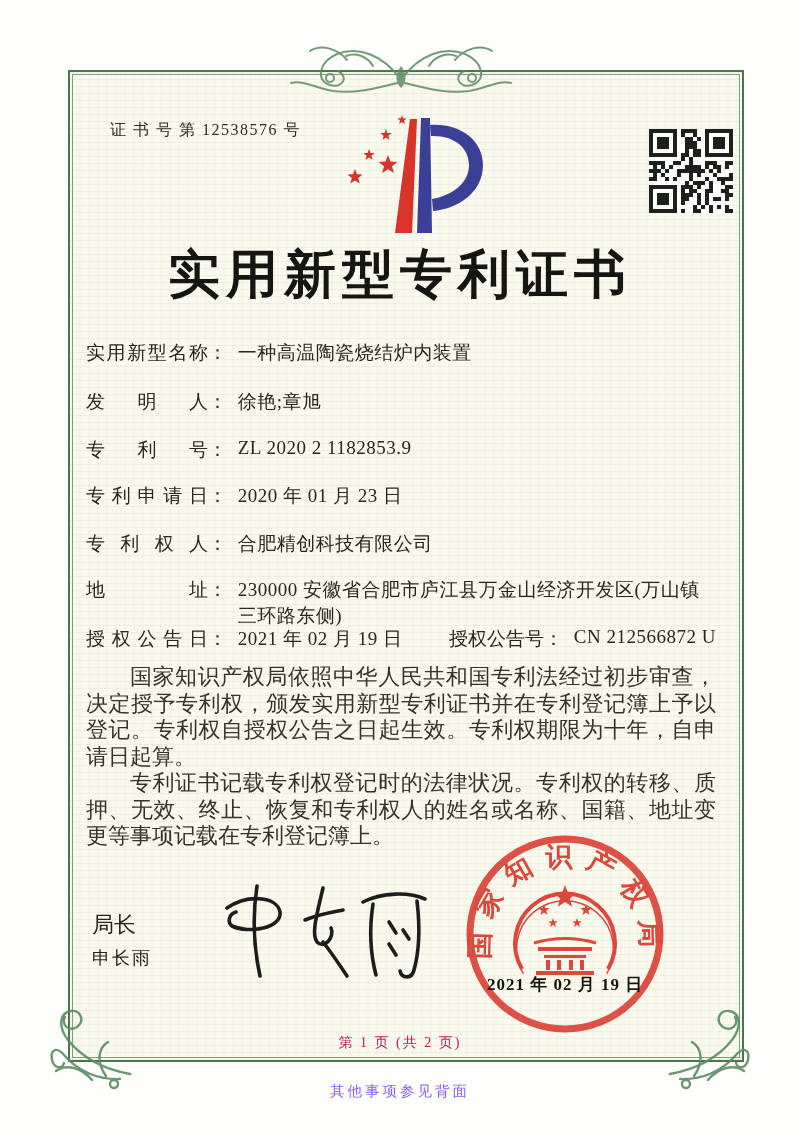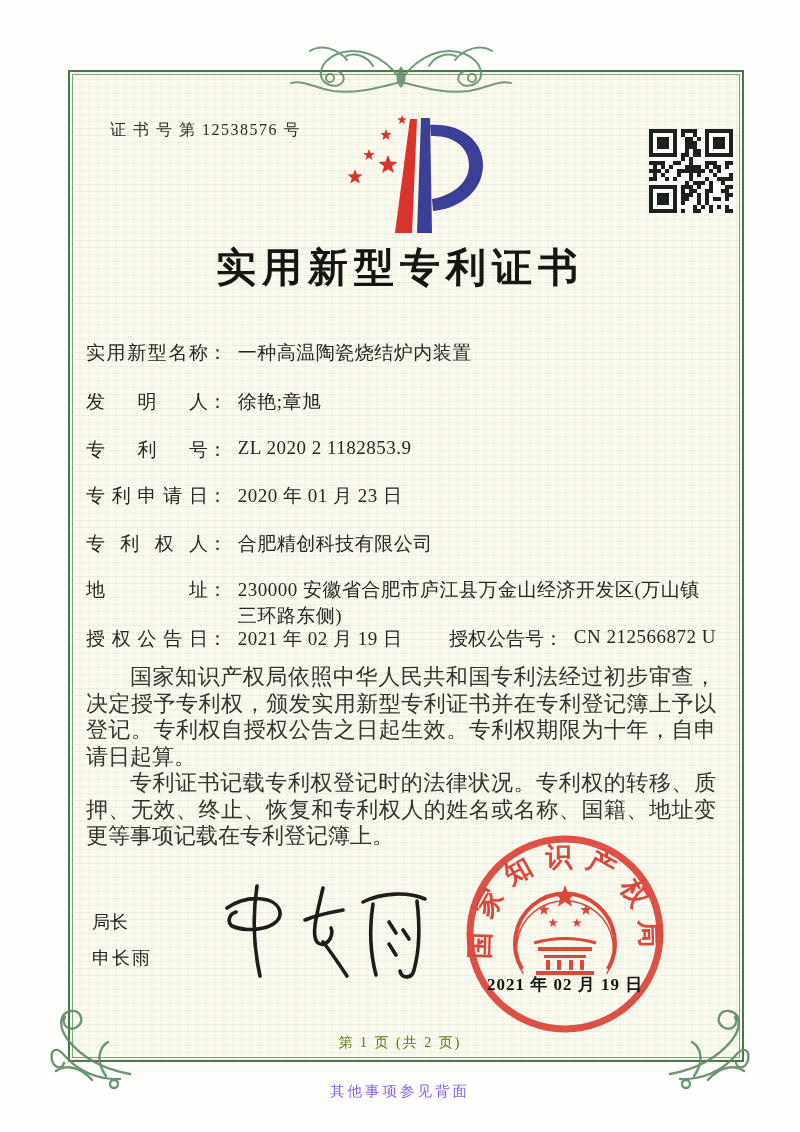--- a/index.html
+++ b/index.html
@@ -16,49 +16,49 @@
   .frame-inner { position:absolute; inset:2px; border:1px solid #79a37e; }
 
   .ornament { position:absolute; pointer-events:none; }
 
   
   .cert-no { position:absolute; left:94px; top:120px; font-size:16px; letter-spacing:1.5px; color:#2c2c28;margin-left:16px; }
   .logo { position:absolute; left:333px; top:103px; }
   .qr { position:absolute; left:649px; top:129px; width:84px; height:84px; background:#fff; }
 
   .title { position:absolute; left:0; top:240px; width:100%; text-align:center;
-           font-size:40px; font-weight:700; letter-spacing:6px; color:#151511; }
+           font-size:52px; font-weight:700; letter-spacing:6px; color:#151511; }
 
   
   .row { position:absolute; left:86px; font-size:19px; color:#262622; white-space:nowrap; }
   .flabel { display:inline-block; width:122px; text-align:justify; text-align-last:justify; vertical-align:top; }
   .fcolon { display:inline-block; vertical-align:top; }
   .fvalue { display:inline-block; margin-left:6px; vertical-align:top; letter-spacing:0.5px; }
   .fvalue.wrap { white-space:normal; width:470px; line-height:26px; }
   .pair2 { position:absolute; left:340px; top:0;margin-left:23px; }
   .pair2 .flabel2 { display:inline-block; }
 
   
   .body-text { position:absolute; left:86px; top:664px; width:630px;
                font-size:22px; line-height:26.5px; color:#33332e; text-align:justify; }
   .body-text p { text-indent:2em; }
 
   
-  .sig-title { position:absolute; left:92px; top:910px; font-size:18px; color:#242420;
+  .sig-title { position:absolute; left:92px; top:910px; font-size:22px; color:#242420;
                font-family:Liberation Sans, sans-serif; }
   .sig-name  { position:absolute; left:92px; top:946px; font-size:18px; color:#242420;
                font-family:"Liberation Sans","DejaVu Sans",sans-serif; letter-spacing:2px; }
   .sig-script { position:absolute; left:205px; top:872px; }
   .seal { position:absolute; left:462px; top:831px; opacity:0.92; }
   .seal-date { position:absolute; left:487px; top:973px; font-size:17px; font-weight:700;
                color:#15150f; letter-spacing:1px; white-space:nowrap; }
 
   
   .page-num { position:absolute; left:0; top:1034px; width:100%; text-align:center;
-              font-size:14px; letter-spacing:2px; color:#4d7c0f; }
+              font-size:14px; letter-spacing:2px; color:#be185d; }
   .back-note { position:absolute; left:0; top:1082px; width:100%; text-align:center;
                font-size:14.5px; letter-spacing:3px; color:#8b5cf6; }
 </style>
 </head>
 <body>
 
 <div class="page">
 
   <div class="frame">
     <div class="frame-inner"></div>

